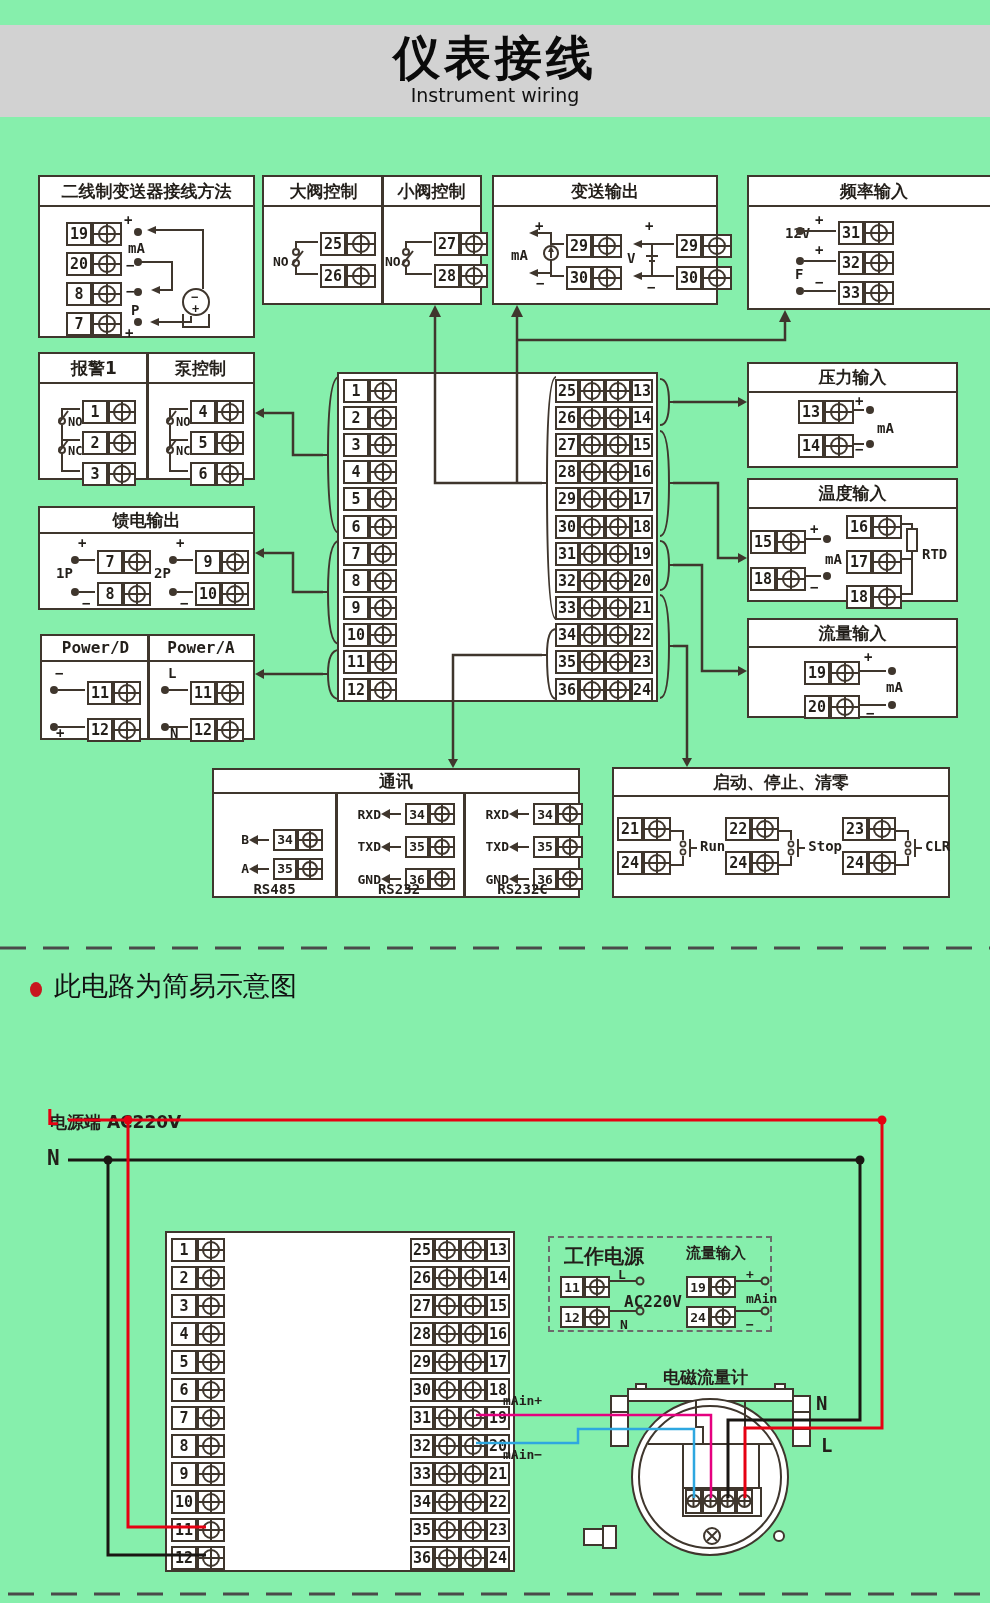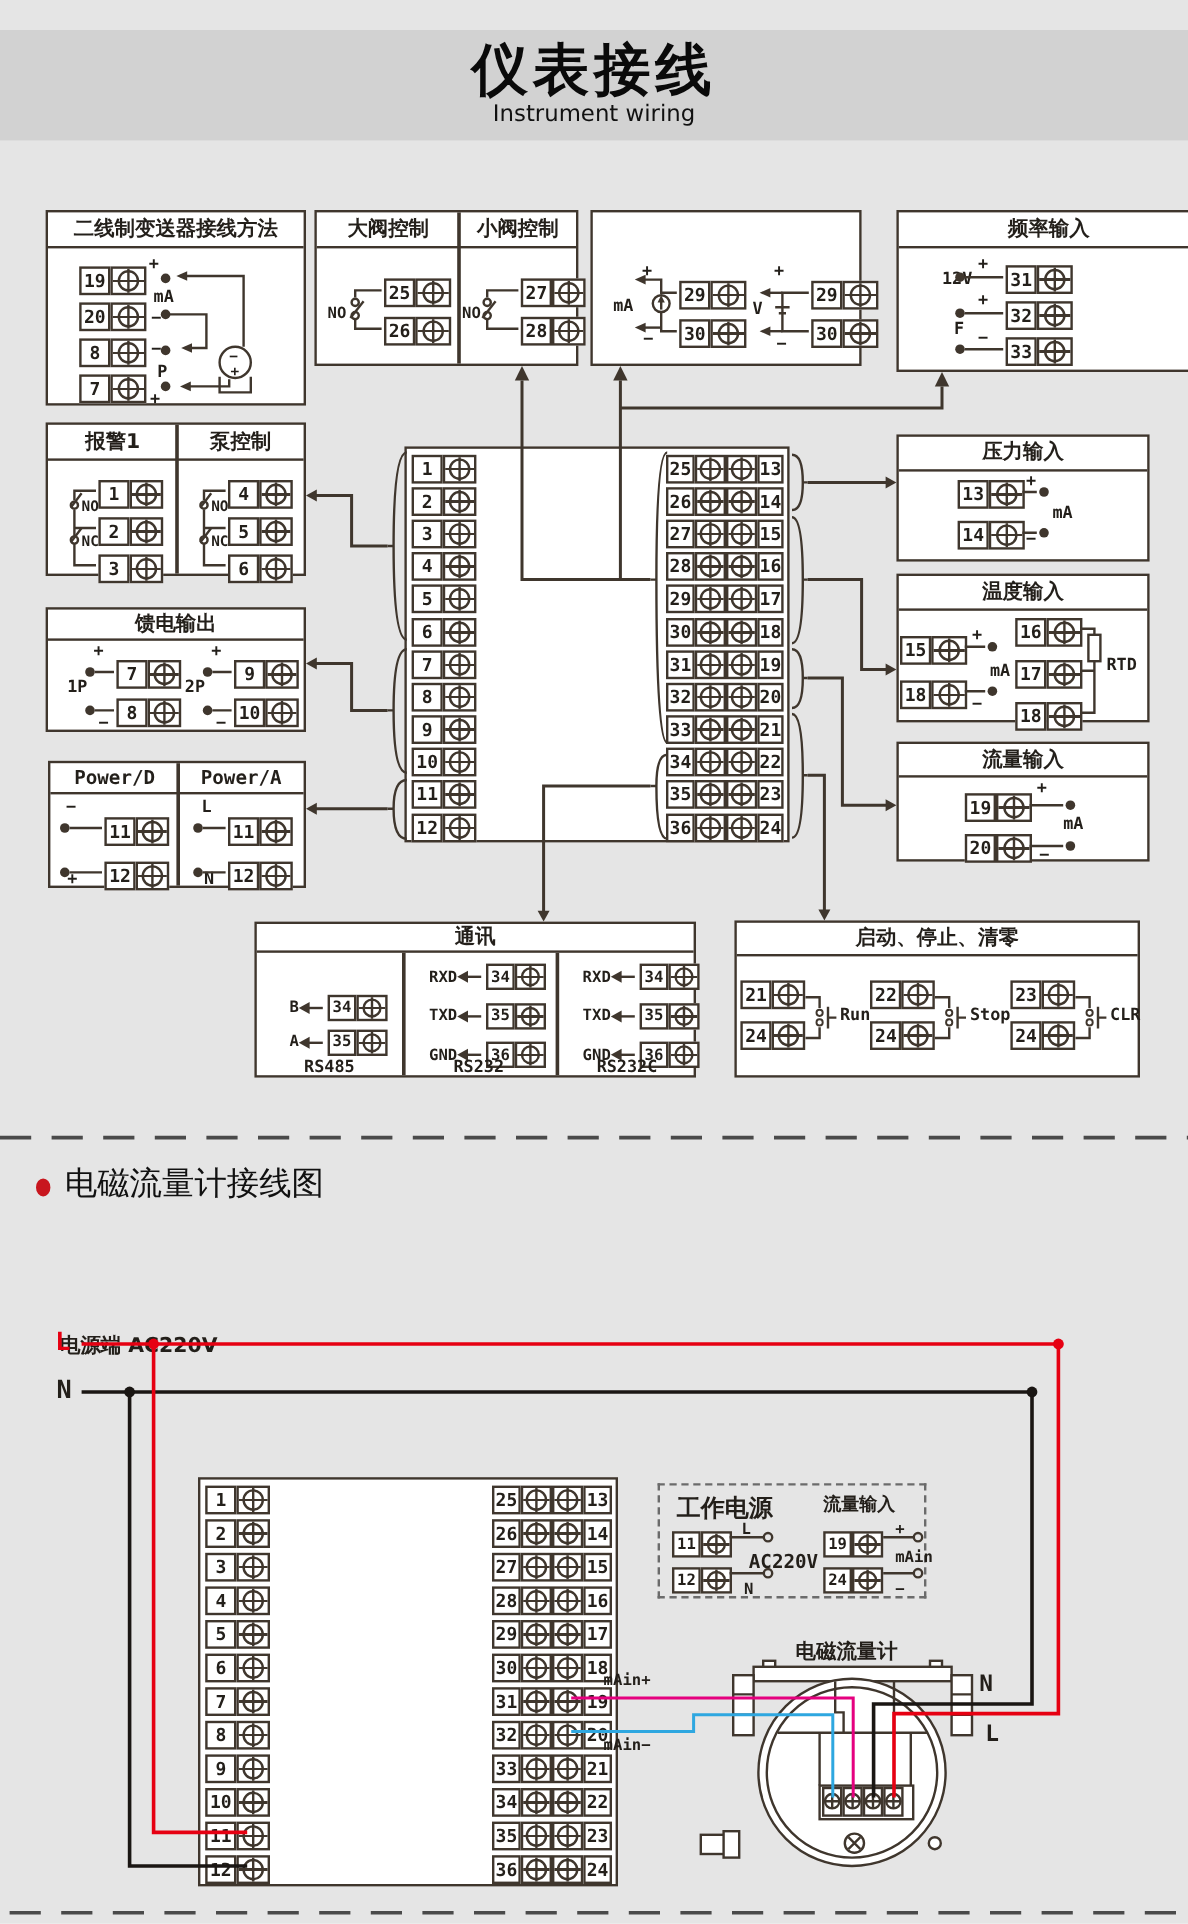--- a/index.html
+++ b/index.html
@@ -1,20 +1,20 @@
 <!DOCTYPE html>
 <html style="--red: #e60012; --blue: #2ea7e0; --mag: #e5007f; --lc: #3f362d; --banner: #d2d2d2;"><head>
 <meta charset="utf-8">
 <style>
   :root{
     --lc:#3f362d; --tc:#231f1a; --red:#e60012; --blue:#2ea7e0; --mag:#e5007f; --banner:#d2d2d2;
   }
   html,body{margin:0;padding:0;}
   body{background:#fff;font-family:"DejaVu Sans",sans-serif;color:var(--tc);}
-  #page{position:relative;width:990px;height:1603px;margin:0 auto;background:#e5e5e5;overflow:hidden;}
+  #page{position:relative;width:990px;height:1603px;margin:0 auto;background:#86efac;overflow:hidden;}
   .abs{position:absolute;}
   
   .banner{position:absolute;left:0;top:25px;width:990px;height:92px;background:var(--banner);text-align:center;}
   .banner h1{margin:2px 0 0 0;font-size:47px;letter-spacing:4px;font-weight:bold;color:#0a0a0a;}
   .banner .sub{font-size:19px;color:#111;margin-top:-6px;}
   
   .box{position:absolute;border:2.5px solid var(--lc);background:#fff;box-sizing:border-box;}
   .btitle{height:30px;line-height:28px;text-align:center;font-weight:bold;font-size:17px;border-bottom:2.5px solid var(--lc);box-sizing:border-box;white-space:nowrap;}
   .btitle2{display:flex;height:30px;border-bottom:2.5px solid var(--lc);box-sizing:border-box;font-weight:bold;font-size:17px;line-height:28px;text-align:center;}
   .vdiv{position:absolute;width:2.5px;background:var(--lc);}
@@ -130,20 +130,21 @@
         <div class="trow">
           <span class="tnum">28</span>
           <span class="tscrew s28"></span>
         </div>
       </div>
     <span class="lab" style="left:9px;top:78px;font-size:13px">NO</span>
     <span class="lab" style="left:117px;top:78px;font-size:13px;margin-left:4px">NO</span>
   </div>
 
   <div class="box" style="left:492px;top:175px;width:226px;height:130px">
+    <div class="btitle labcn">变送输出</div>
     <div class="tgrid" style="left:72px;top:53px;grid-auto-rows:32px">
 
     <div class="trow">
           <span class="tnum">29</span>
           <span class="tscrew"></span>
         </div>
         <div class="trow">
           <span class="tnum">30</span>
           <span class="tscrew"></span>
         </div>
@@ -622,21 +623,21 @@
           <circle cx="12" cy="27" r="2.6" stroke="#3f362d" stroke-width="1.6" fill="#fff"></circle>
           <circle cx="12" cy="35" r="2.6" stroke="#3f362d" stroke-width="1.6" fill="#fff"></circle>
           <path d="M19,22 V40 M19,31 H26" stroke="#3f362d" stroke-width="2" fill="none"></path>
         </svg>
         <span class="sslabel">CLR</span>
       </div>
       </div>
   </div>
 
   <span class="bullet" style="left:30px;top:982px"></span>
-  <span class="sect-title labcn" style="left:54px;top:968px">电磁流量计接线图</span>
+  <span class="sect-title labcn" style="left:54px;top:968px">此电路为简易示意图</span>
 
   <span class="lab labcn" style="left:50px;top:1114px;font-size:17px">电源端 AC220V</span>
   <span class="lab" style="left:46px;top:1108px;font-size:21px;color:var(--red)">L</span>
   <span class="lab" style="left:47px;top:1148px;font-size:21px">N</span>
 
   <div class="box" style="left:165px;top:1231px;width:350px;height:341px">
     <div class="tgrid" style="left:4px;top:3px;grid-auto-rows:28px">
 
     <div class="trow">
           <span class="tnum">1</span>

